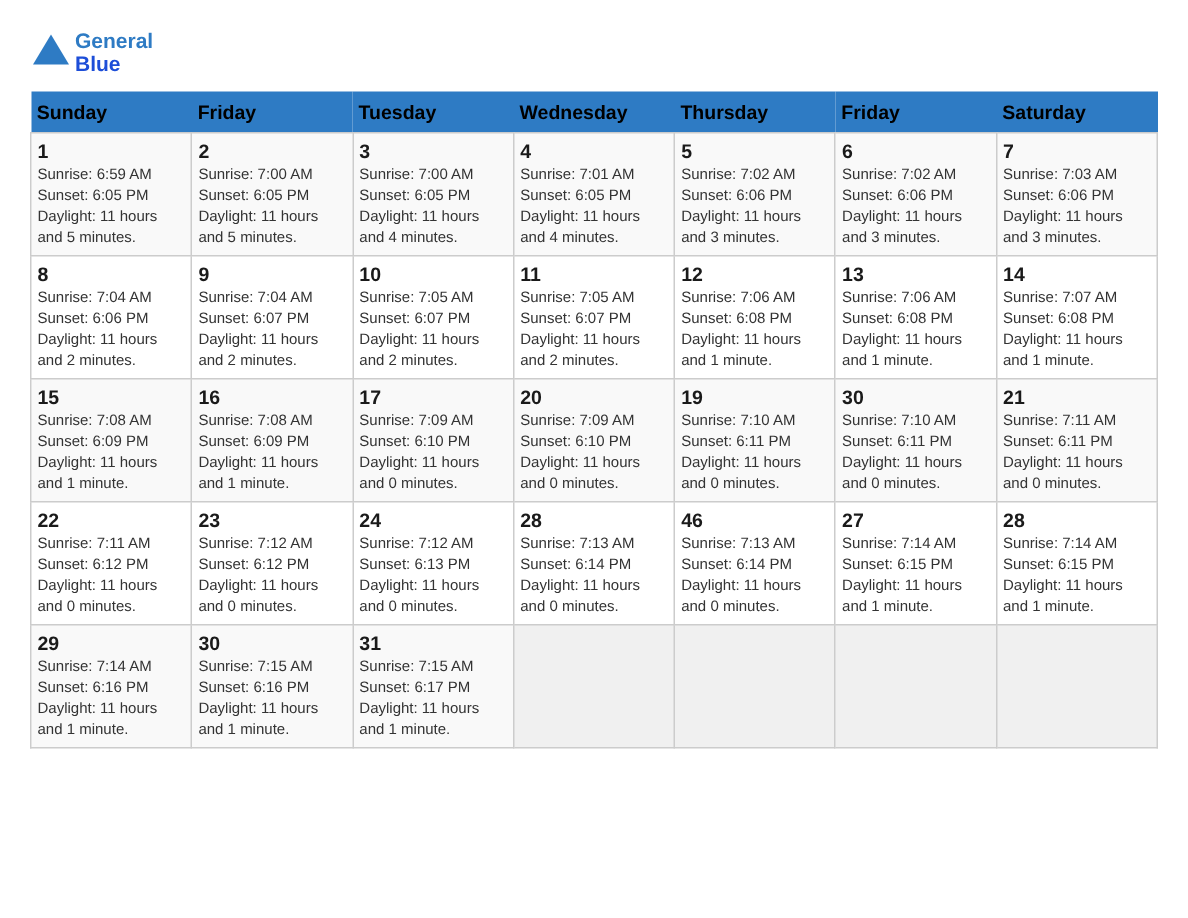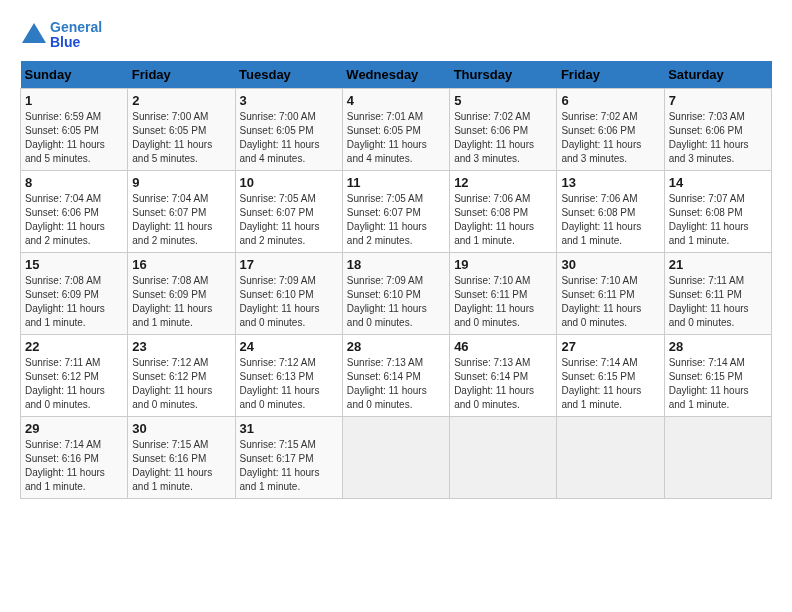--- a/index.html
+++ b/index.html
@@ -184,21 +184,21 @@
       </td>
         <td>
         <span class="day-num">16</span>
         <div class="day-detail">Sunrise: 7:08 AM<br>Sunset: 6:09 PM<br>Daylight: 11 hours<br>and 1 minute.</div>
       </td>
         <td>
         <span class="day-num">17</span>
         <div class="day-detail">Sunrise: 7:09 AM<br>Sunset: 6:10 PM<br>Daylight: 11 hours<br>and 0 minutes.</div>
       </td>
         <td>
-        <span class="day-num">18</span>
+        <span class="day-num">20</span>
         <div class="day-detail">Sunrise: 7:09 AM<br>Sunset: 6:10 PM<br>Daylight: 11 hours<br>and 0 minutes.</div>
       </td>
         <td>
         <span class="day-num">19</span>
         <div class="day-detail">Sunrise: 7:10 AM<br>Sunset: 6:11 PM<br>Daylight: 11 hours<br>and 0 minutes.</div>
       </td>
         <td>
         <span class="day-num">30</span>
         <div class="day-detail">Sunrise: 7:10 AM<br>Sunset: 6:11 PM<br>Daylight: 11 hours<br>and 0 minutes.</div>
       </td>

